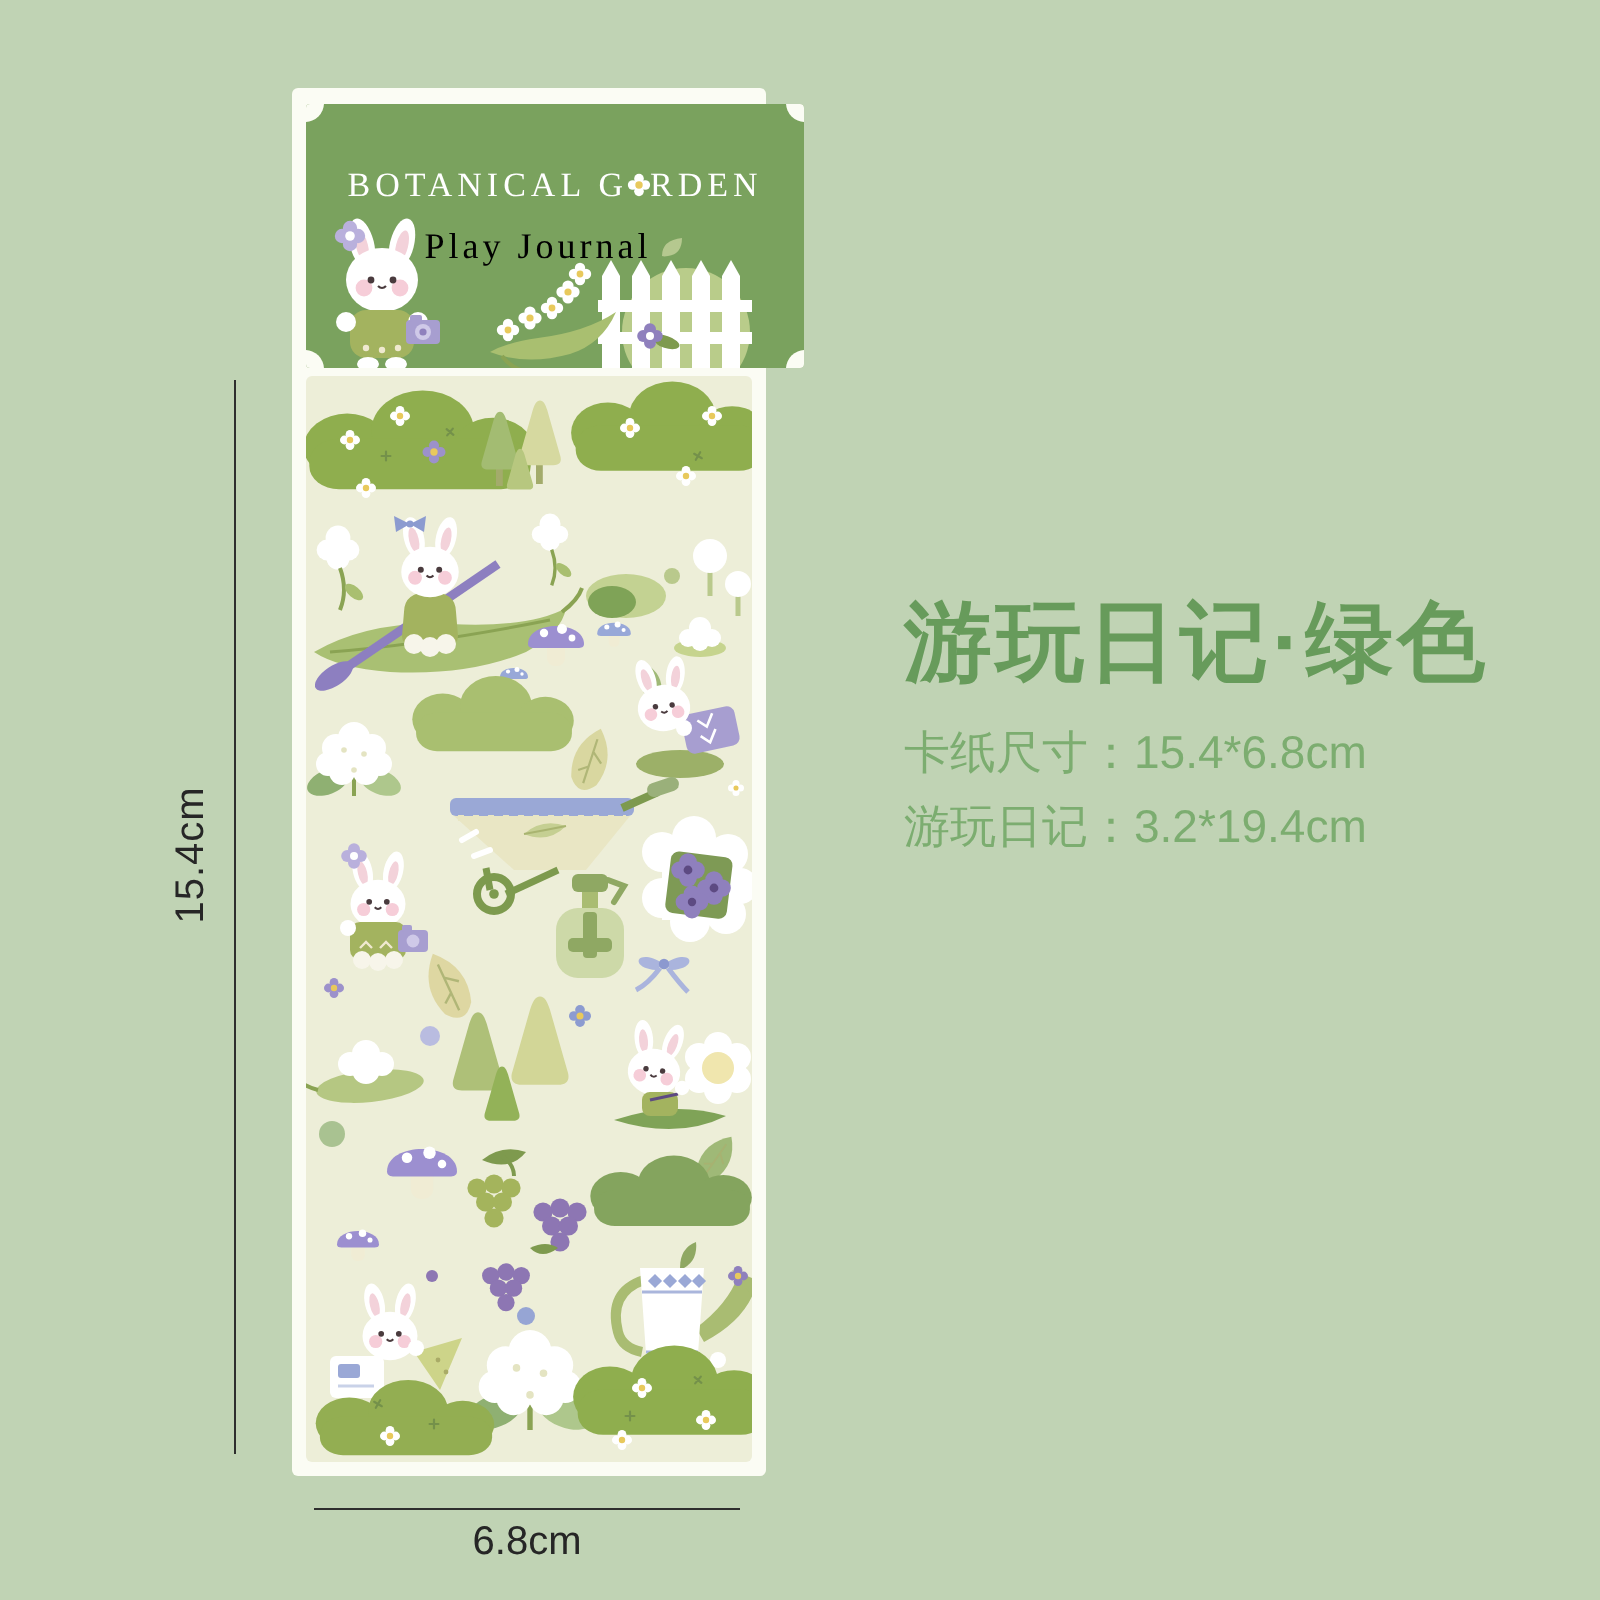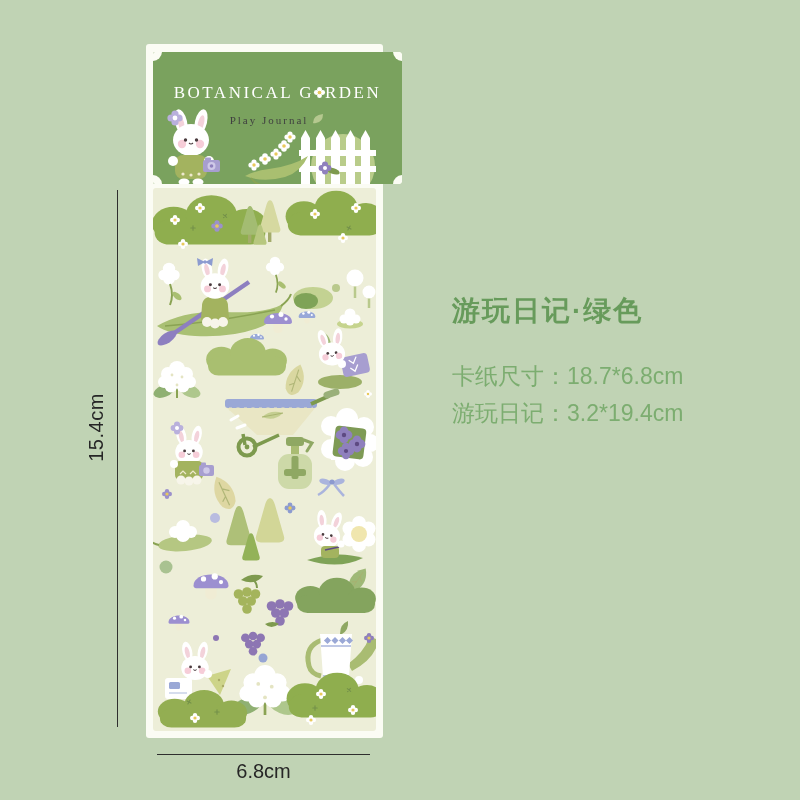--- a/index.html
+++ b/index.html
@@ -23,22 +23,22 @@
   .notch.tl{left:-10px;top:-10px;} .notch.tr{right:-10px;top:-10px;}
   .notch.bl{left:-10px;bottom:-10px;} .notch.br{right:-10px;bottom:-10px;}
   .h-title{
     position:absolute;left:0;top:31px;width:100%;text-align:center;
     color:#fff;font-family:"Liberation Serif", serif;
     font-size:17px;letter-spacing:2.5px;white-space:nowrap;
   }
   .h-title .aflower{display:inline-block;vertical-align:-1px;margin:0 -1px;}
   .h-sub{
     position:absolute;left:0;top:61px;width:100%;text-align:center;
-    color:#404040;font-family:"Liberation Serif", serif;
-    font-size:11px;letter-spacing:2px;white-space:nowrap;
+    color:#000000;font-family:"Liberation Serif", serif;
+    font-size:18px;letter-spacing:2px;white-space:nowrap;
   }
   .h-sub svg{vertical-align:-1px;margin-left:4px;}
   .h-art{position:absolute;left:0;bottom:0;width:223px;height:80px;}
 
   .sheet{
     position:absolute;left:7px;top:144px;width:223px;height:543px;
     background:#edeed8;border-radius:3px;overflow:hidden;
   }
   .sheet svg{display:block;}
 
@@ -51,21 +51,21 @@
   }
   .dim-line-h{position:absolute;left:157px;top:754px;width:213px;height:1.2px;background:#2e2e2e;}
   .dim-label-h{
     position:absolute;left:157px;top:760px;width:213px;text-align:center;
     font-size:20px;color:#262626;
   }
 
   
   .info-title{
     position:absolute;left:452px;top:292px;
-    font-size:28px;font-weight:bold;letter-spacing:2px;
+    font-size:44px;font-weight:bold;letter-spacing:2px;
     color:#679b5b;
   }
   .info-specs{position:absolute;left:452px;top:358px;font-size:23px;color:#7cad70;}
   .spec-row{line-height:37px;white-space:nowrap;}
 </style>
 </head>
 <body>
 
 <div class="stage">
 
@@ -592,17 +592,17 @@
     </div>
   </div>
 
   <div class="dim-line-v"></div>
   <div class="dim-label-v">15.4cm</div>
   <div class="dim-line-h"></div>
   <div class="dim-label-h">6.8cm</div>
 
   <div class="info-title">游玩日记·绿色</div>
   <div class="info-specs">
-    <div class="spec-row"><span>卡纸尺寸：</span><span>18.7*6.8cm</span></div>
+    <div class="spec-row"><span>卡纸尺寸：</span><span>15.4*6.8cm</span></div>
     <div class="spec-row"><span>游玩日记：</span><span>3.2*19.4cm</span></div>
   </div>
 
 </div>
 
 </body></html>

